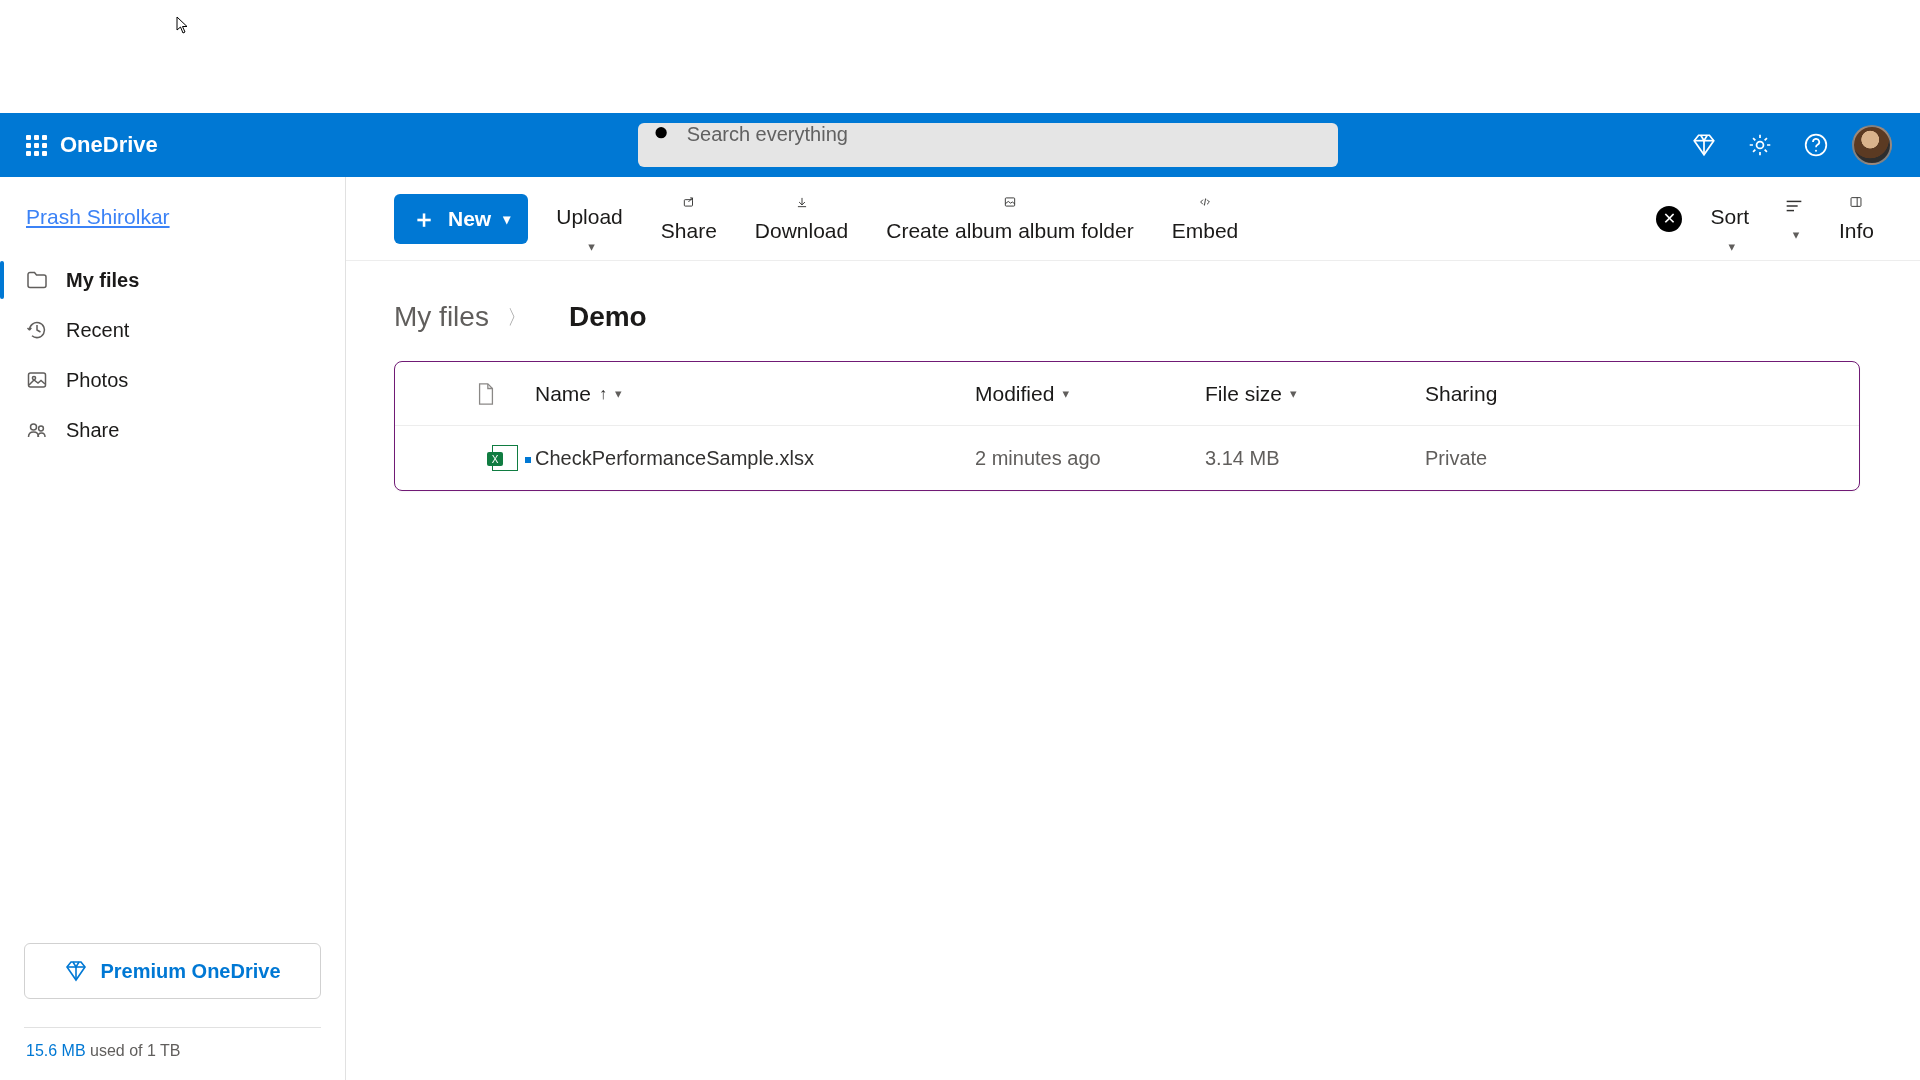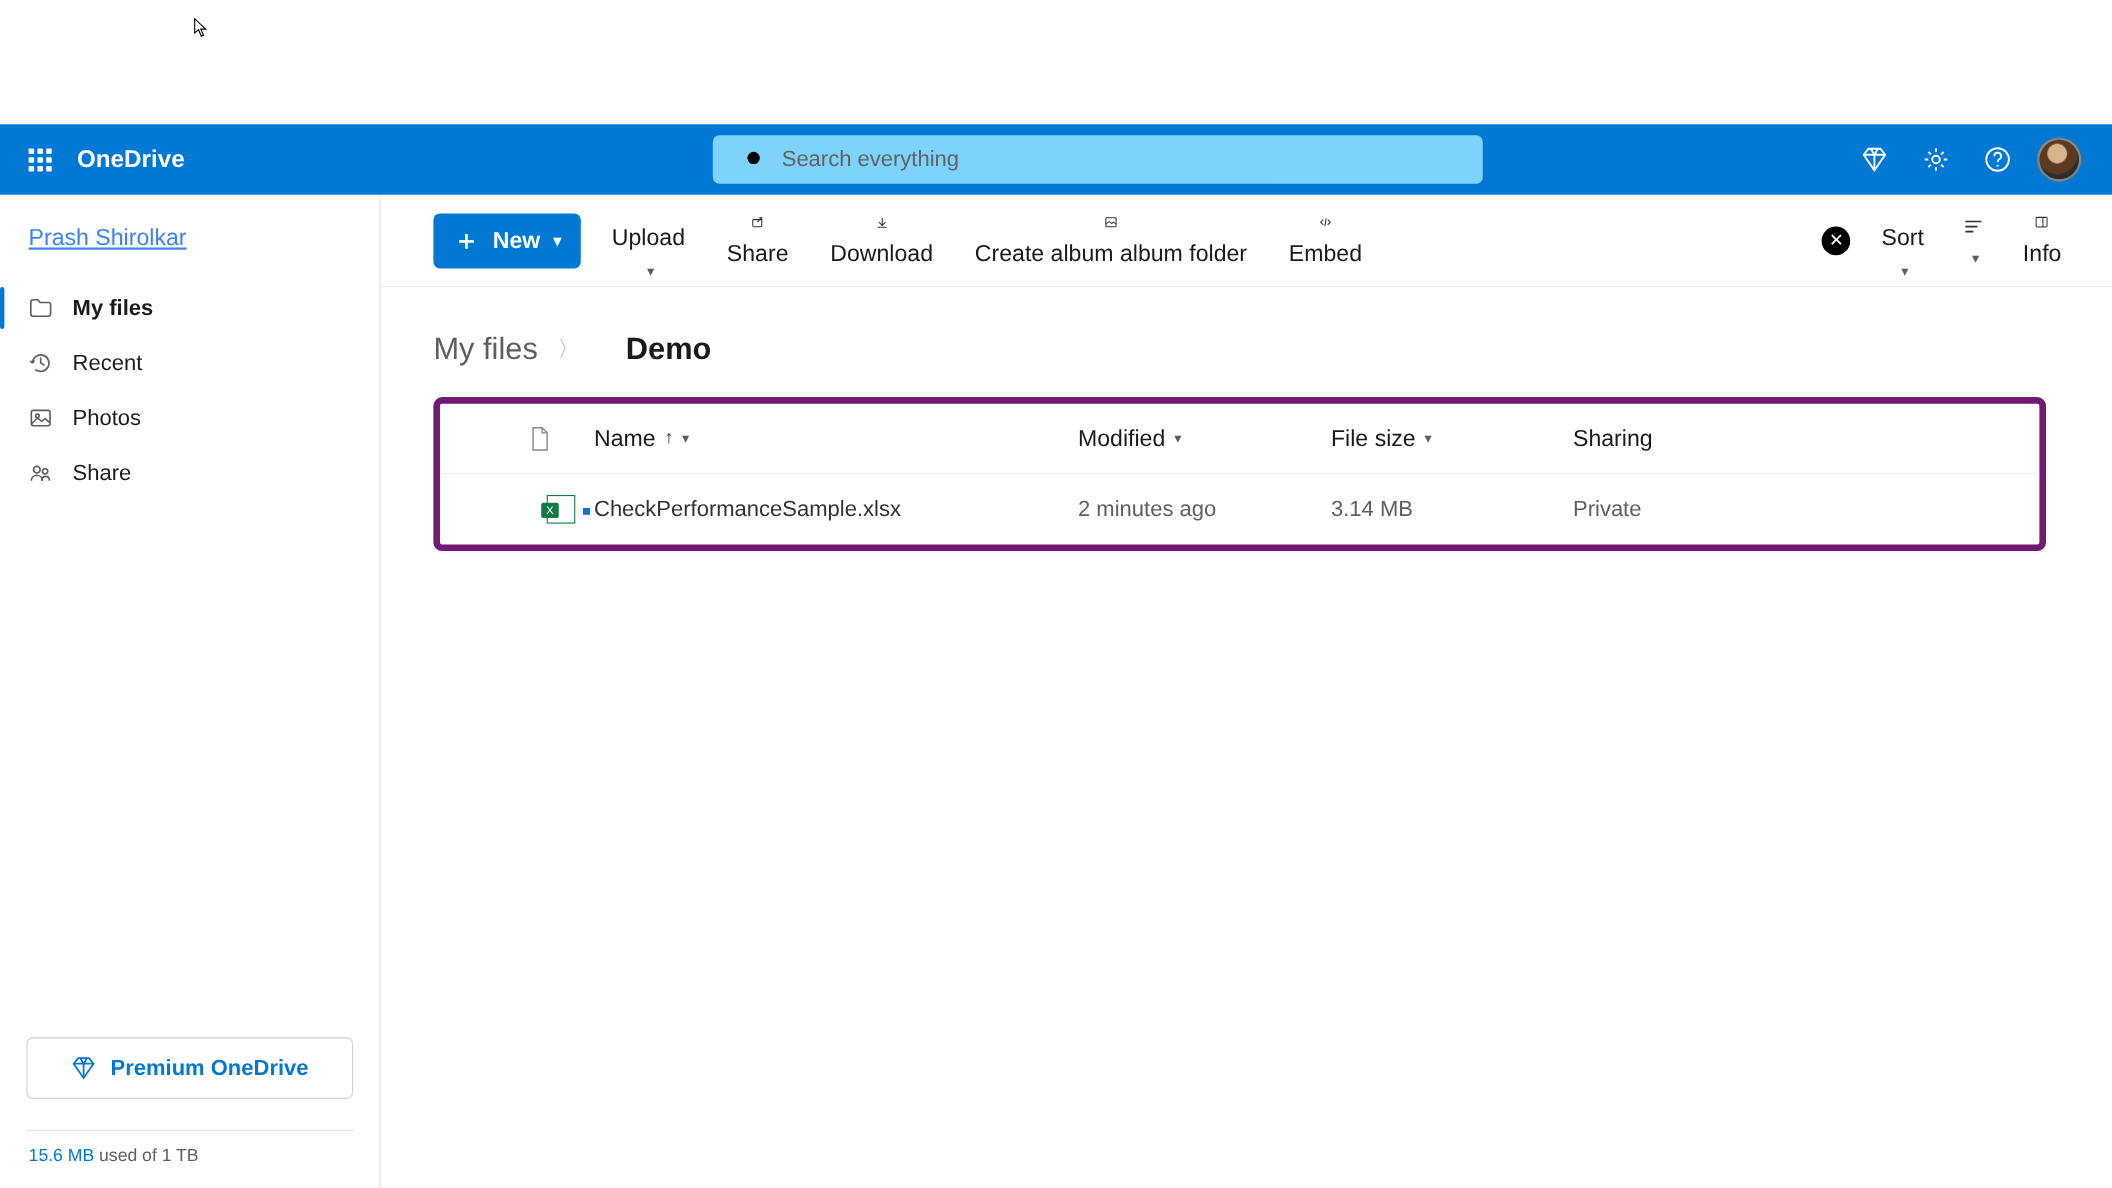--- a/index.html
+++ b/index.html
@@ -11,26 +11,26 @@
     height: 64px; width: 100%;
     background: #0078d4; color: #fff;
     display: flex; align-items: center;
     padding: 0 20px 0 12px;
   }
   .waffle {
     width: 48px; height: 48px; display:flex; align-items:center; justify-content:center; cursor:pointer;
   }
   .waffle-grid { display:grid; grid-template-columns:repeat(3,5px); grid-template-rows:repeat(3,5px); gap:3px; }
   .waffle-grid span { width:5px; height:5px; background:#fff; border-radius:1px; }
-  .brand { font-size: 22px; font-weight:600; margin-left: 10px; margin-right: 40px; }
+  .brand { font-size: 22px; font-weight:600; margin-right: 40px; }
   .search-wrap { flex:0 0 auto; margin-left: 440px; }
   .search {
     width: 700px; height: 44px;
-    background: #7dd3fc; border-radius: 6px;
-    display:flex; align-items:center; padding: 0 28px;
+    background: #e5e5e5; border-radius: 6px;
+    display:flex; align-items:flex-start; padding: 0 14px;
     color:#5a5a5a;
   }
   .search svg { width:22px; height:22px; color:#5a5a5a; margin-right:14px; }
   .search input {
     border:none; background:transparent; outline:none; font-size:20px; width:100%;
     color:#333;
   }
   .search input::placeholder { color:#616161; }
   .header-spacer { flex:1; }
   .hicon { width:56px; height:56px; display:flex; align-items:center; justify-content:center; cursor:pointer; }
@@ -87,21 +87,21 @@
     width:26px; height:26px; border-radius:50%; background:#000; color:#fff;
     display:flex; align-items:center; justify-content:center; font-size:16px; cursor:pointer;
   }
   
   .crumbs { display:flex; align-items:center; gap:18px; font-size:28px; padding: 40px 0 28px 48px; }
   .crumbs .root { color:#605e5c; cursor:pointer; }
   .crumbs .sep { color:#a6a6a6; font-size:20px; }
   .crumbs .leaf { color:#1b1a19; font-weight:600;margin-left:24px; }
   
   .card {
-    margin: 0 60px 0 48px; border:6px solid #701a75; border-radius:8px;
+    margin: 0 60px 0 48px; border:1px solid #701a75; border-radius:8px;
     background:#fff; box-shadow: 0 1px 2px rgba(0,0,0,.04);
   }
   .thead, .trow { display:grid; grid-template-columns: 80px 60px 440px 230px 220px 1fr; align-items:center; }
   .thead { height:64px; border-bottom:1px solid #ededed; font-size:21px; color:#1b1a19; }
   .thead .col { display:flex; align-items:center; gap:8px; font-weight:400; }
   .thead .sort-arrow { font-size:16px; color:#323130; }
   .thead .chev { font-size:13px; color:#605e5c; }
   .thead .doc-icon svg { width:22px; height:26px; stroke:#8a8886; fill:none; stroke-width:1.4; }
   .trow { height:64px; font-size:20px; color:#323130; }
   .trow .meta { color:#605e5c; }

